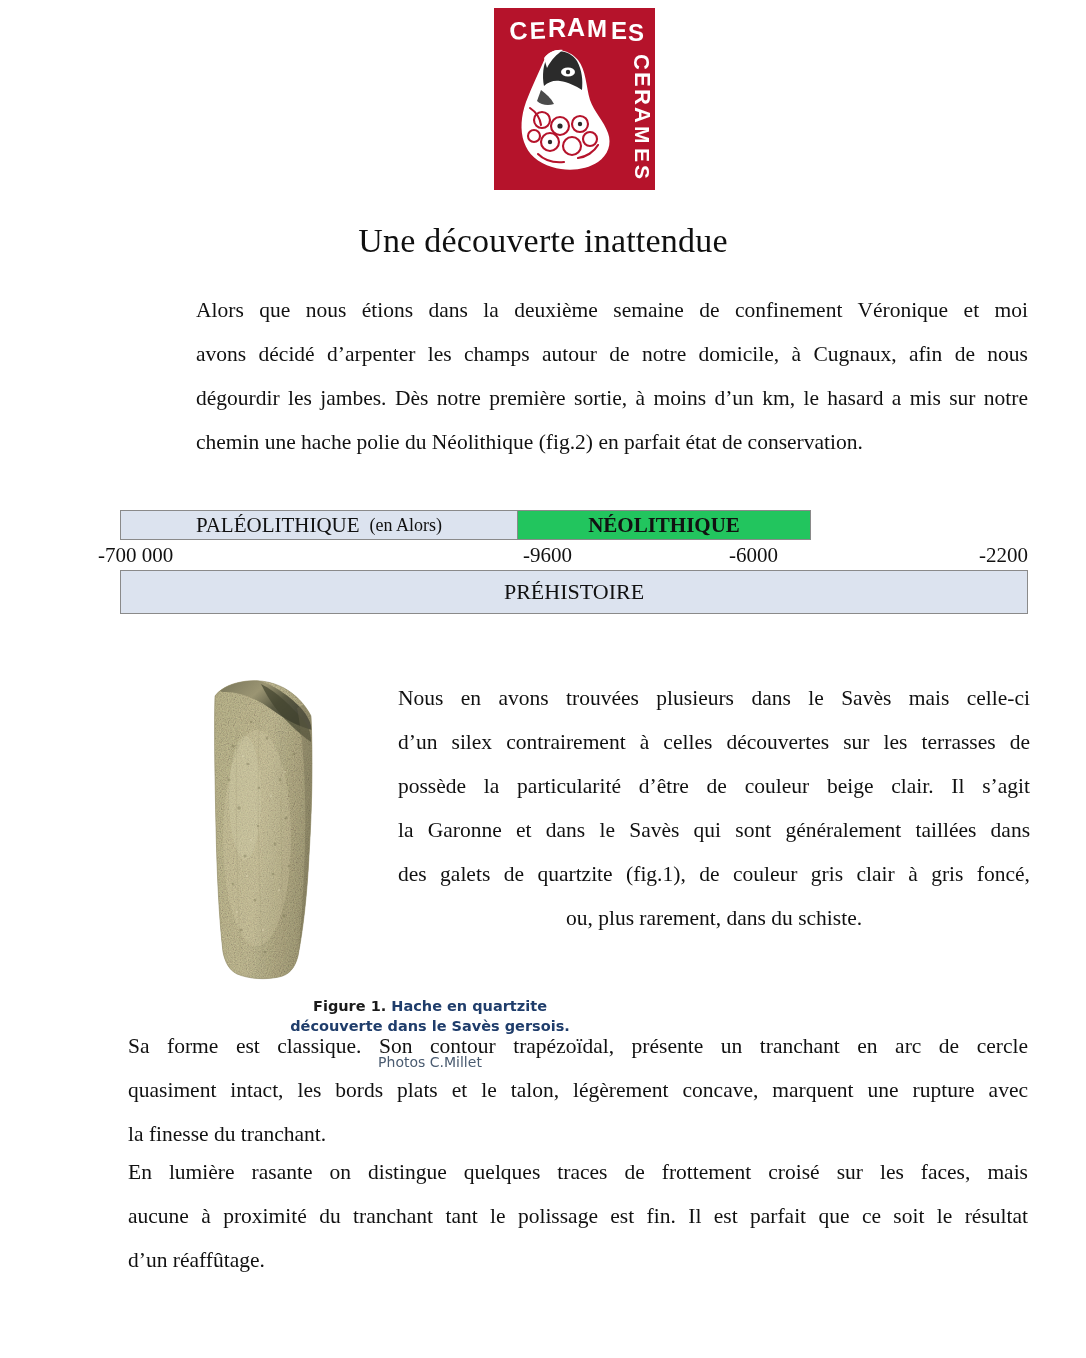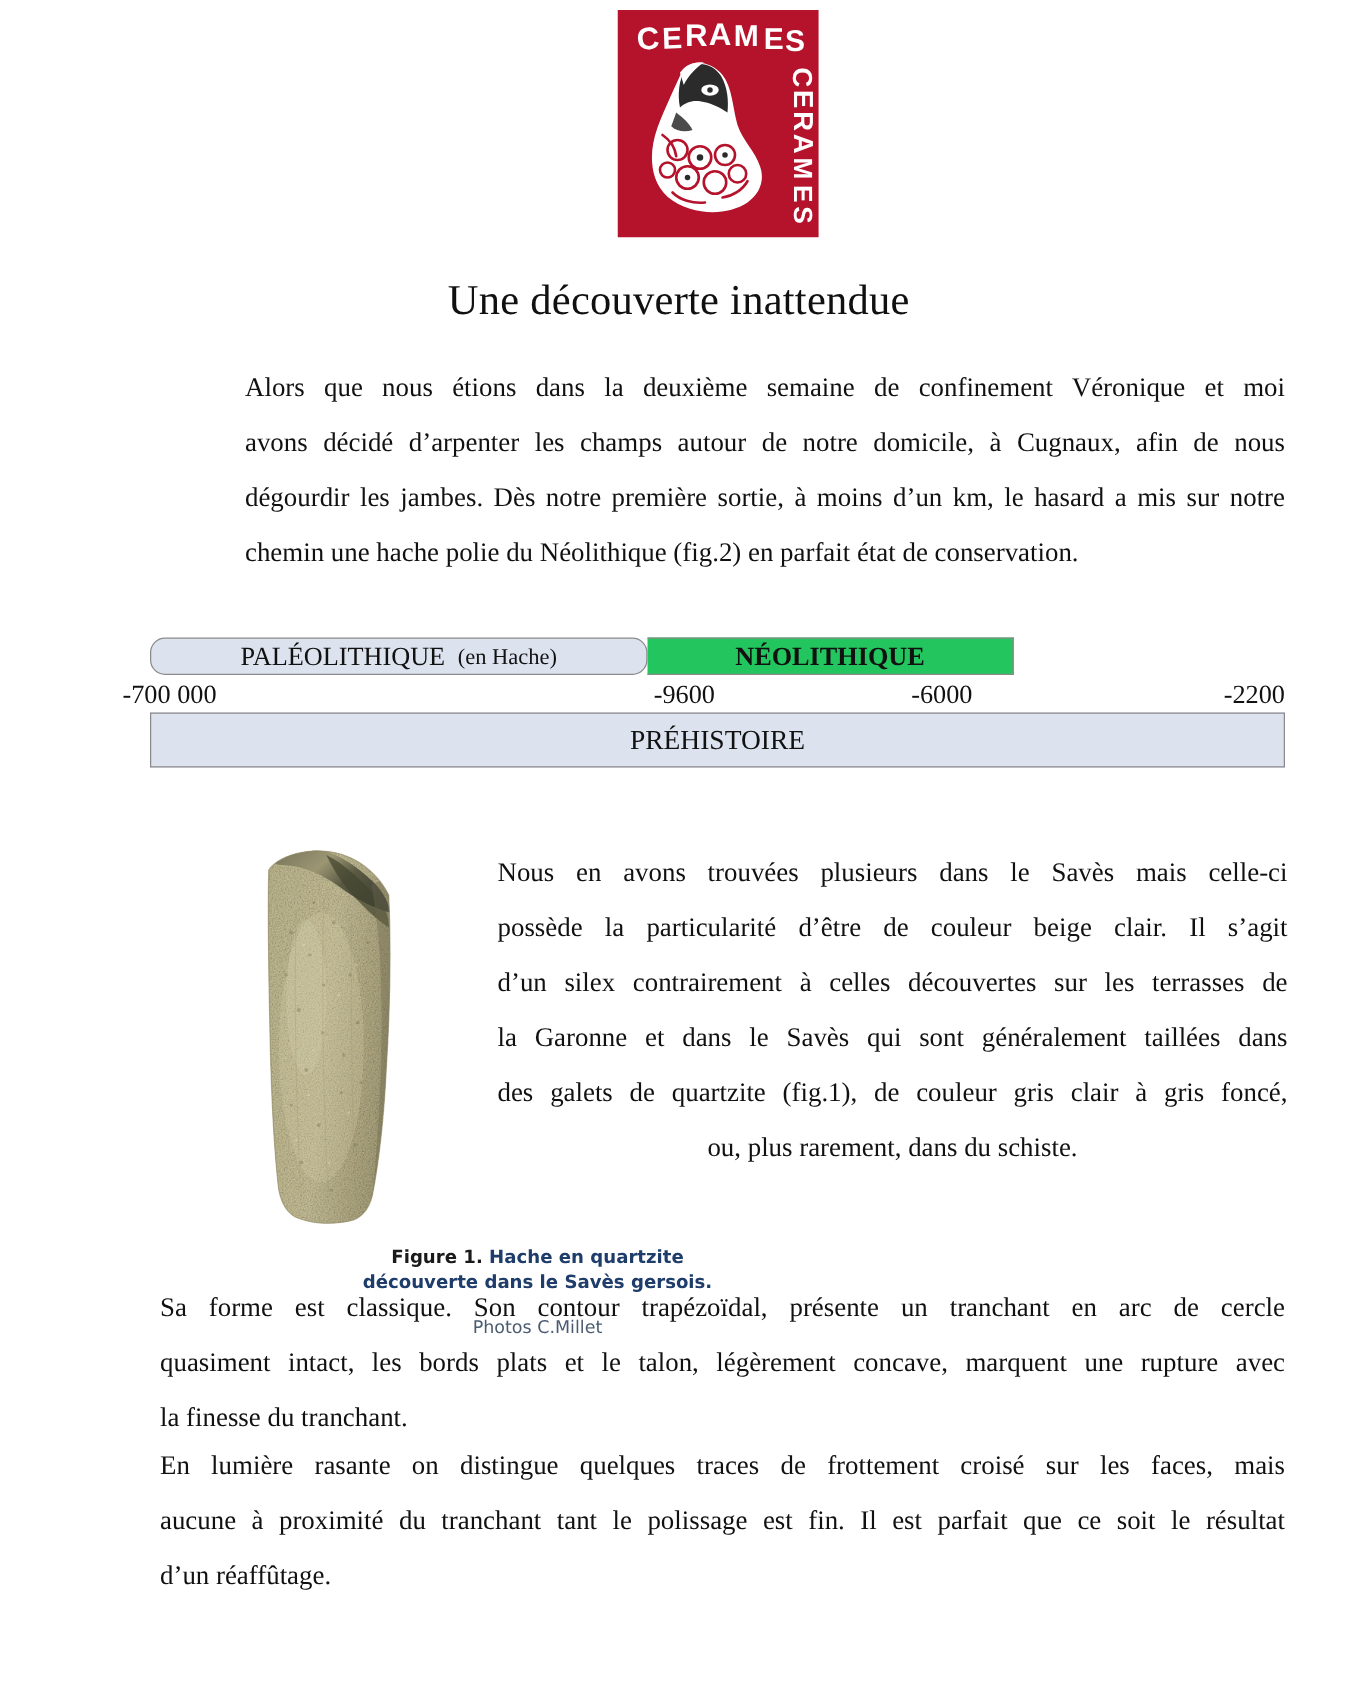--- a/index.html
+++ b/index.html
@@ -111,21 +111,21 @@
     background: #dce3ef;
     display: flex;
     align-items: center;
     justify-content: center;
     font-size: 21px;
     color: #111111;
     height: 30px;
     overflow: hidden;
     white-space: nowrap;
   }
-  .tl-cell.paleo { width: 398px; border-radius: 12px; }
+  .tl-cell.paleo { width: 398px; }
   .tl-cell.meso  { width: 217px; border-left: none; }
   .tl-cell.neo   {
     width: 293px;
     border-left: none;
     background: #22c55e;
     font-weight: bold;
   }
   .tl-cell .sub {
     font-size: 18px;
     margin-left: 10px;
@@ -265,21 +265,21 @@
   <span class="jline">avons décidé d’arpenter les champs autour de notre domicile, à Cugnaux, afin de nous</span>
   <span class="jline">dégourdir les jambes. Dès notre première sortie, à moins d’un km, le hasard a mis sur notre</span>
   <span class="jline-last">chemin une hache polie du Néolithique (fig.2) en parfait état de conservation.</span>
 </div>
 
 <div class="timeline">
 
   <div class="tl-row-periods">
     <div class="tl-cell paleo">
       <span>PALÉOLITHIQUE</span>
-      <span class="sub">(en Hache)</span>
+      <span class="sub">(en Alors)</span>
     </div>
     <div class="tl-cell neo">
       <span>NÉOLITHIQUE</span>
     </div>
   </div>
 
   <div class="tl-row-dates">
     <span class="tl-date d1">-700 000</span>
     <span class="tl-date d2">-9600</span>
     <span class="tl-date d3">-6000</span>
@@ -397,22 +397,22 @@
 
   <div class="fig-caption">
     <span class="cap-strong">Figure 1.</span><span class="cap-main"> Hache en quartzite</span>
     <span class="cap-main">découverte dans le Savès gersois.</span>
     <span class="cap-credit">Photos C.Millet</span>
   </div>
 </div>
 
 <div class="para" id="para-stone">
   <span class="jline">Nous en avons trouvées plusieurs dans le Savès  mais celle-ci</span>
+  <span class="jline">d’un silex contrairement à celles découvertes sur les terrasses de</span>
   <span class="jline">possède la particularité d’être de couleur beige clair. Il s’agit</span>
-  <span class="jline">d’un silex contrairement à celles découvertes sur les terrasses de</span>
   <span class="jline">la Garonne et dans le Savès qui sont généralement taillées dans</span>
   <span class="jline">des galets de quartzite (fig.1), de couleur gris clair à gris foncé,</span>
   <span class="closing">ou, plus rarement, dans du schiste.</span>
 </div>
 
 <div class="para" id="para-forme">
   <span class="jline">Sa forme est classique. Son contour trapézoïdal, présente un tranchant en arc de cercle</span>
   <span class="jline">quasiment intact, les bords plats et le talon, légèrement concave, marquent une rupture avec</span>
   <span class="jline-last">la finesse du tranchant.</span>
 </div>

